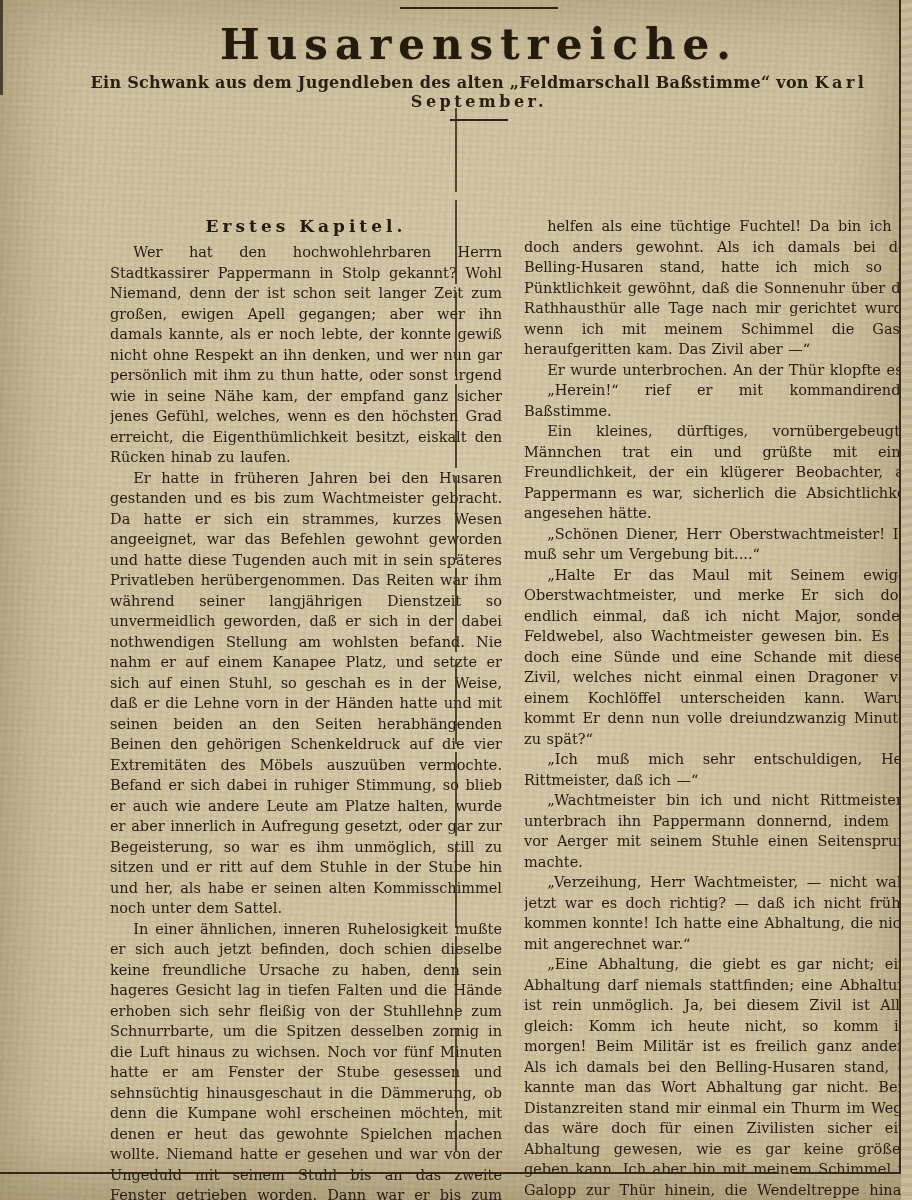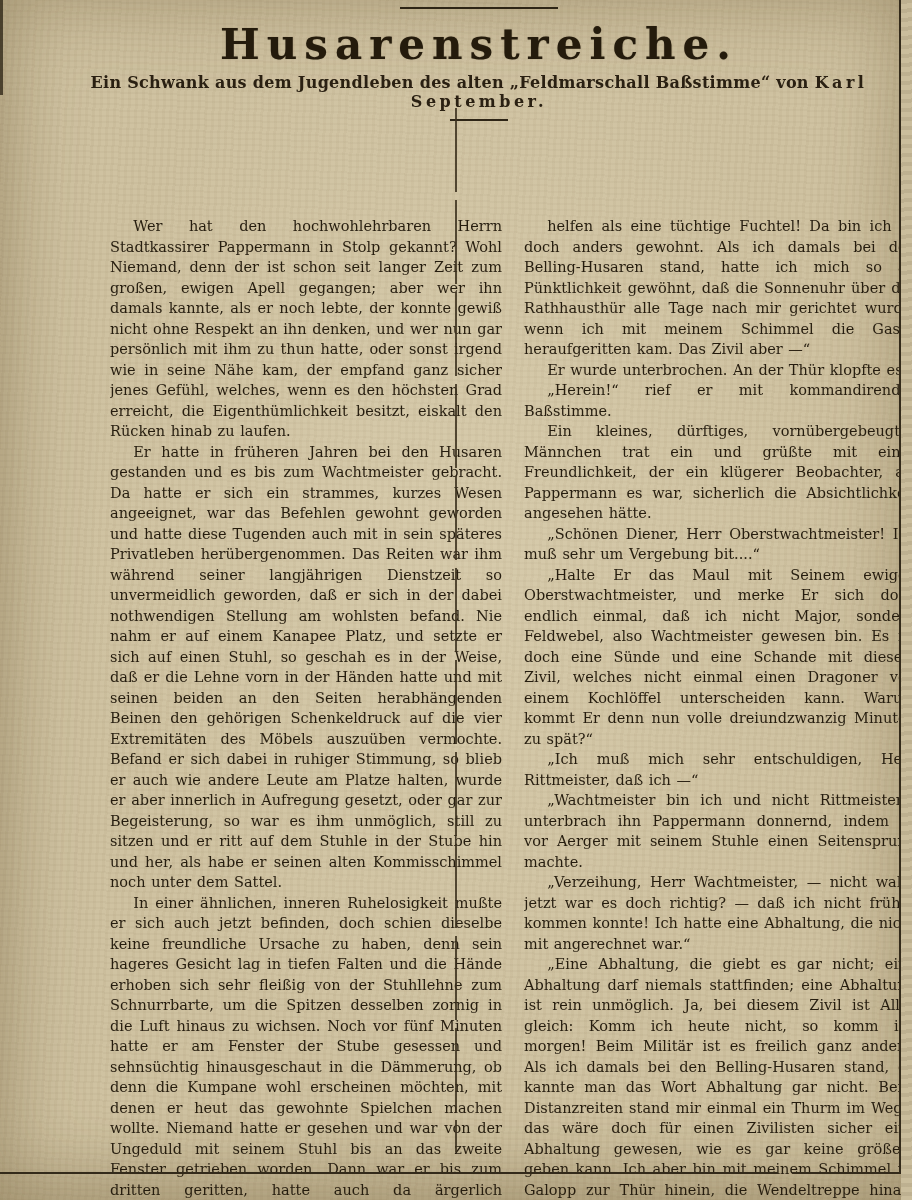--- a/index.html
+++ b/index.html
@@ -79,20 +79,21 @@
 
   <div class="subtitle">
     <span>Ein Schwank aus dem Jugendleben des alten „Feldmarschall Baßstimme“ von </span><span class="author">Karl September.</span>
   </div>
 
   <div class="rule rule-sub"></div>
 
   <div class="columns-wrap">
     <div class="columns">
       <div class="col col-left">
+        <h2 class="chapter">Erstes Kapitel.</h2>
         <div class="paras">
             <p>Wer hat den hochwohlehrbaren Herrn Stadtkassirer Pappermann in Stolp gekannt? Wohl Niemand, denn der ist schon seit langer Zeit zum großen, ewigen Apell gegangen; aber wer ihn damals kannte, als er noch lebte, der konnte gewiß nicht ohne Respekt an ihn denken, und wer nun gar persönlich mit ihm zu thun hatte, oder sonst irgend wie in seine Nähe kam, der empfand ganz sicher jenes Gefühl, welches, wenn es den höchsten Grad erreicht, die Eigenthümlichkeit besitzt, eiskalt den Rücken hinab zu laufen.</p>
             <p>Er hatte in früheren Jahren bei den Husaren gestanden und es bis zum Wachtmeister gebracht. Da hatte er sich ein strammes, kurzes Wesen angeeignet, war das Befehlen gewohnt geworden und hatte diese Tugenden auch mit in sein späteres Privatleben herübergenommen. Das Reiten war ihm während seiner langjährigen Dienstzeit so unvermeidlich geworden, daß er sich in der dabei nothwendigen Stellung am wohlsten befand. Nie nahm er auf einem Kanapee Platz, und setzte er sich auf einen Stuhl, so geschah es in der Weise, daß er die Lehne vorn in der Händen hatte und mit seinen beiden an den Seiten herabhängenden Beinen den gehörigen Schenkeldruck auf die vier Extremitäten des Möbels auszuüben vermochte. Befand er sich dabei in ruhiger Stimmung, so blieb er auch wie andere Leute am Platze halten, wurde er aber innerlich in Aufregung gesetzt, oder gar zur Begeisterung, so war es ihm unmöglich, still zu sitzen und er ritt auf dem Stuhle in der Stube hin und her, als habe er seinen alten Kommisschimmel noch unter dem Sattel.</p>
             <p>In einer ähnlichen, inneren Ruhelosigkeit mußte er sich auch jetzt befinden, doch schien dieselbe keine freundliche Ursache zu haben, denn sein hageres Gesicht lag in tiefen Falten und die Hände erhoben sich sehr fleißig von der Stuhllehne zum Schnurrbarte, um die Spitzen desselben zornig in die Luft hinaus zu wichsen. Noch vor fünf Minuten hatte er am Fenster der Stube gesessen und sehnsüchtig hinausgeschaut in die Dämmerung, ob denn die Kumpane wohl erscheinen möchten, mit denen er heut das gewohnte Spielchen machen wollte. Niemand hatte er gesehen und war von der Ungeduld mit seinem Stuhl bis an das zweite Fenster getrieben worden. Dann war er bis zum dritten geritten, hatte auch da ärgerlich hinausgeschaut, und da sie immer noch nicht kamen, drehte er den Sessel um und ritt brummend zu dem zweiten zurück. Dann sogar wieder beim ersten angekommen, fühlt er, daß es nun mit seiner Geduld aus sei. Sein hölzernes Reitpferd drehte er nach der Thür, rüttelte an der Lehne, daß es krachte, und fuhr dann mit der Faust durch die Luft, als habe er einen Pallasch in derselben und wolle Jemanden mitten auseinander hauen.</p>
           </div>
       </div>
       <div class="col col-right">
         <div class="paras">
             <p>helfen als eine tüchtige Fuchtel! Da bin ich es doch anders gewohnt. Als ich damals bei den Belling-Husaren stand, hatte ich mich so an Pünktlichkeit gewöhnt, daß die Sonnenuhr über der Rathhausthür alle Tage nach mir gerichtet wurde, wenn ich mit meinem Schimmel die Gasse heraufgeritten kam. Das Zivil aber —“</p>
             <p>Er wurde unterbrochen. An der Thür klopfte es.</p>

